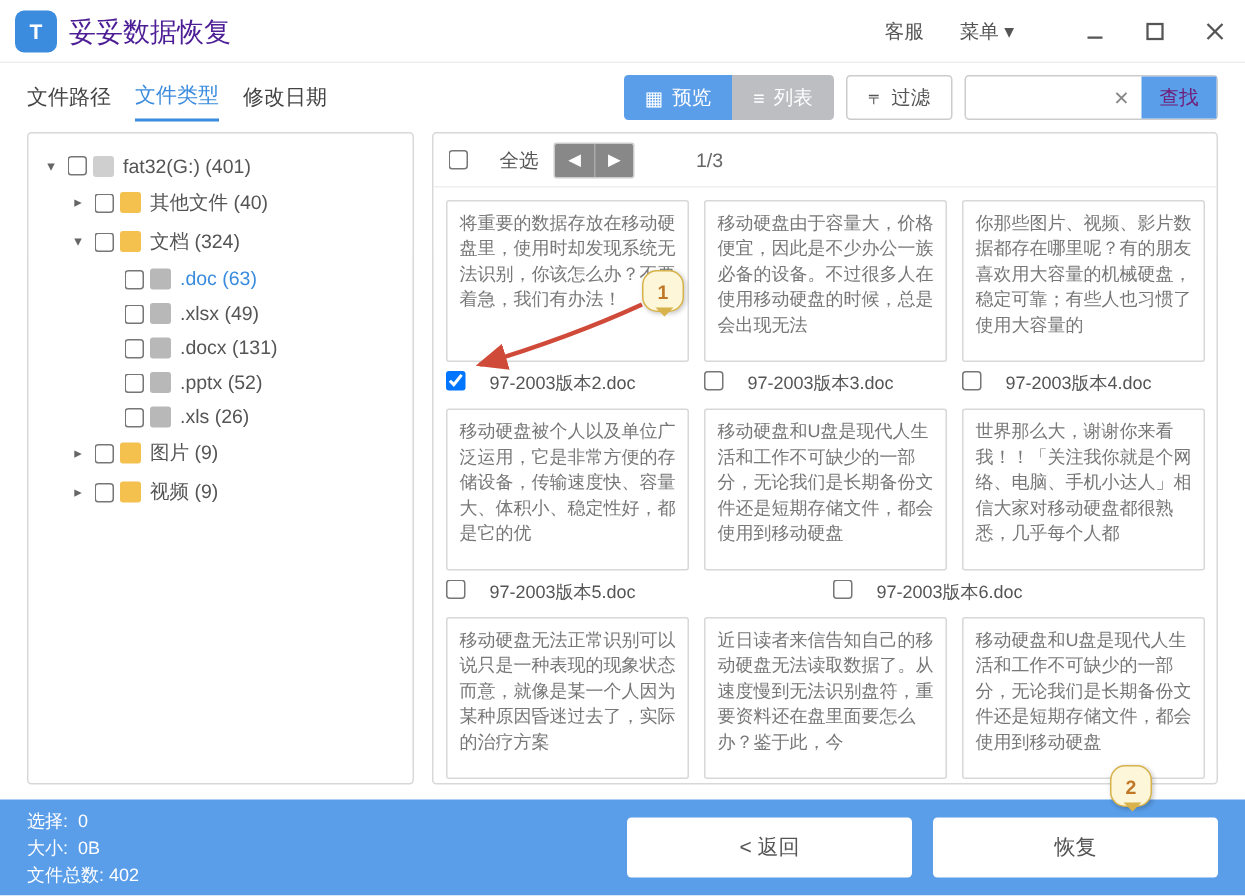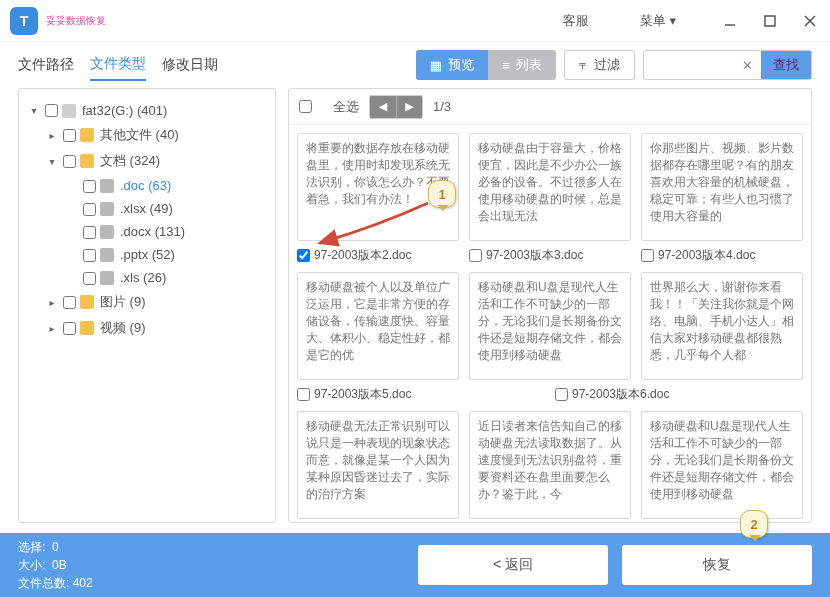--- a/index.html
+++ b/index.html
@@ -1,22 +1,22 @@
 <!DOCTYPE html>
 <html><head>
 <meta charset="utf-8">
 <style>
 * { box-sizing: border-box; margin: 0; padding: 0; font-family: "Microsoft YaHei", sans-serif; }
 body { width: 830px; height: 597px; background: #fff; display: flex; flex-direction: column; font-size: 13px; color: #555; overflow: hidden; }
 
 .titlebar { height: 42px; background: #fff; display: flex; align-items: center; padding: 0 10px; border-bottom: 1px solid #eee; }
 .logo { width: 28px; height: 28px; background: #3b8cde; border-radius: 6px; display: flex; align-items: center; justify-content: center; color: #fff; font-weight: bold; font-size: 14px; margin-right: 8px; }
-.app-title { font-size: 10px; color: #ec4899; flex: 1; }
+.app-title { font-size: 18px; color: #4c1d95; flex: 1; }
 .tb-right { display: flex; align-items: center; gap: 24px; color: #555; }
-.tb-link { cursor: pointer; font-size: 13px; margin-left: 27px; }
+.tb-link { cursor: pointer; font-size: 13px; }
 .win-btns { display: flex; gap: 20px; margin-left: 20px; }
 .win-btn { width: 20px; height: 20px; display: flex; align-items: center; justify-content: center; cursor: pointer; }
 
 .tabbar { height: 46px; display: flex; align-items: center; padding: 0 18px; gap: 16px; }
 .tab { font-size: 14px; color: #444; padding: 6px 0; cursor: pointer; }
 .tab.active { color: #3b8cde; border-bottom: 2px solid #3b8cde; }
 .tabbar-right { margin-left: auto; display: flex; align-items: center; gap: 8px; }
 .seg { display: flex; border-radius: 3px; overflow: hidden; }
 .seg-btn { padding: 6px 14px; background: #bcbec2; color: #fff; display: flex; align-items: center; gap: 6px; cursor: pointer; font-size: 13px; }
 .seg-btn.active { background: #5a9de8; }
@@ -38,26 +38,26 @@
 .disk-gray { background: #cfcfcf; border-radius: 2px; }
 .ind1 { padding-left: 20px; }
 .ind2 { padding-left: 40px; align-items: flex-end; }
 
 .content { flex: 1; border: 1px solid #d8d8d8; border-radius: 3px; display: flex; flex-direction: column; overflow: hidden; }
 .content-top { height: 36px; display: flex; align-items: center; padding: 0 10px; gap: 10px; border-bottom: 1px solid #eee; }
 .sel-all { display: flex; align-items: center; gap: 21px; }
 .pager { display: flex; border: 1px solid #ccc; border-radius: 2px; overflow: hidden; }
 .pg-btn { width: 26px; height: 22px; background: #888; color: #fff; display: flex; align-items: center; justify-content: center; cursor: pointer; font-size: 11px; }
 .pg-btn + .pg-btn { border-left: 1px solid #aaa; }
-.page-ind { color: #666; }
+.page-ind { color: #666; margin-left: 31px; }
 
 .grid { flex: 1; overflow-y: auto; padding: 8px; }
 .grow { display: flex; gap: 10px; margin-bottom: 6px; }
 .thumb { flex: 1; border: 1px solid #d8d8d8; border-radius: 2px; height: 108px; padding: 6px 8px; font-size: 12px; line-height: 17px; color: #777; overflow: hidden; background: #fff; position: relative; }
-.flabel { display: flex; align-items: center; gap: 4px; font-size: 12px; color: #555; margin-bottom: 8px; flex: 1; }
+.flabel { display: flex; align-items: flex-start; gap: 16px; font-size: 12px; color: #555; margin-bottom: 8px; flex: 1; }
 .frow { display: flex; gap: 10px; }
 
 .footer { height: 64px; background: #5a9de8; color: #fff; display: flex; align-items: center; padding: 0 18px; }
 .footer-left { font-size: 12px; line-height: 18px; }
 .footer-btns { margin-left: auto; display: flex; gap: 14px; text-decoration: underline; }
 .f-btn { width: 190px; height: 40px; background: #fff; color: #555; border-radius: 3px; display: flex; align-items: center; justify-content: center; cursor: pointer; font-size: 14px; }
 
 .callout { position: absolute; background: #fdf6d9; border: 1px solid #d8b24a; border-radius: 10px; width: 28px; height: 28px; display: flex; align-items: center; justify-content: center; color: #c07828; font-weight: bold; box-shadow: 1px 1px 3px rgba(0,0,0,.2); z-index: 20; }
 .callout::after { content: ""; position: absolute; bottom: -10px; left: 8px; border: 6px solid transparent; border-top-color: #d8b24a; }
 .arrow-svg { position: absolute; z-index: 15; pointer-events: none; }

